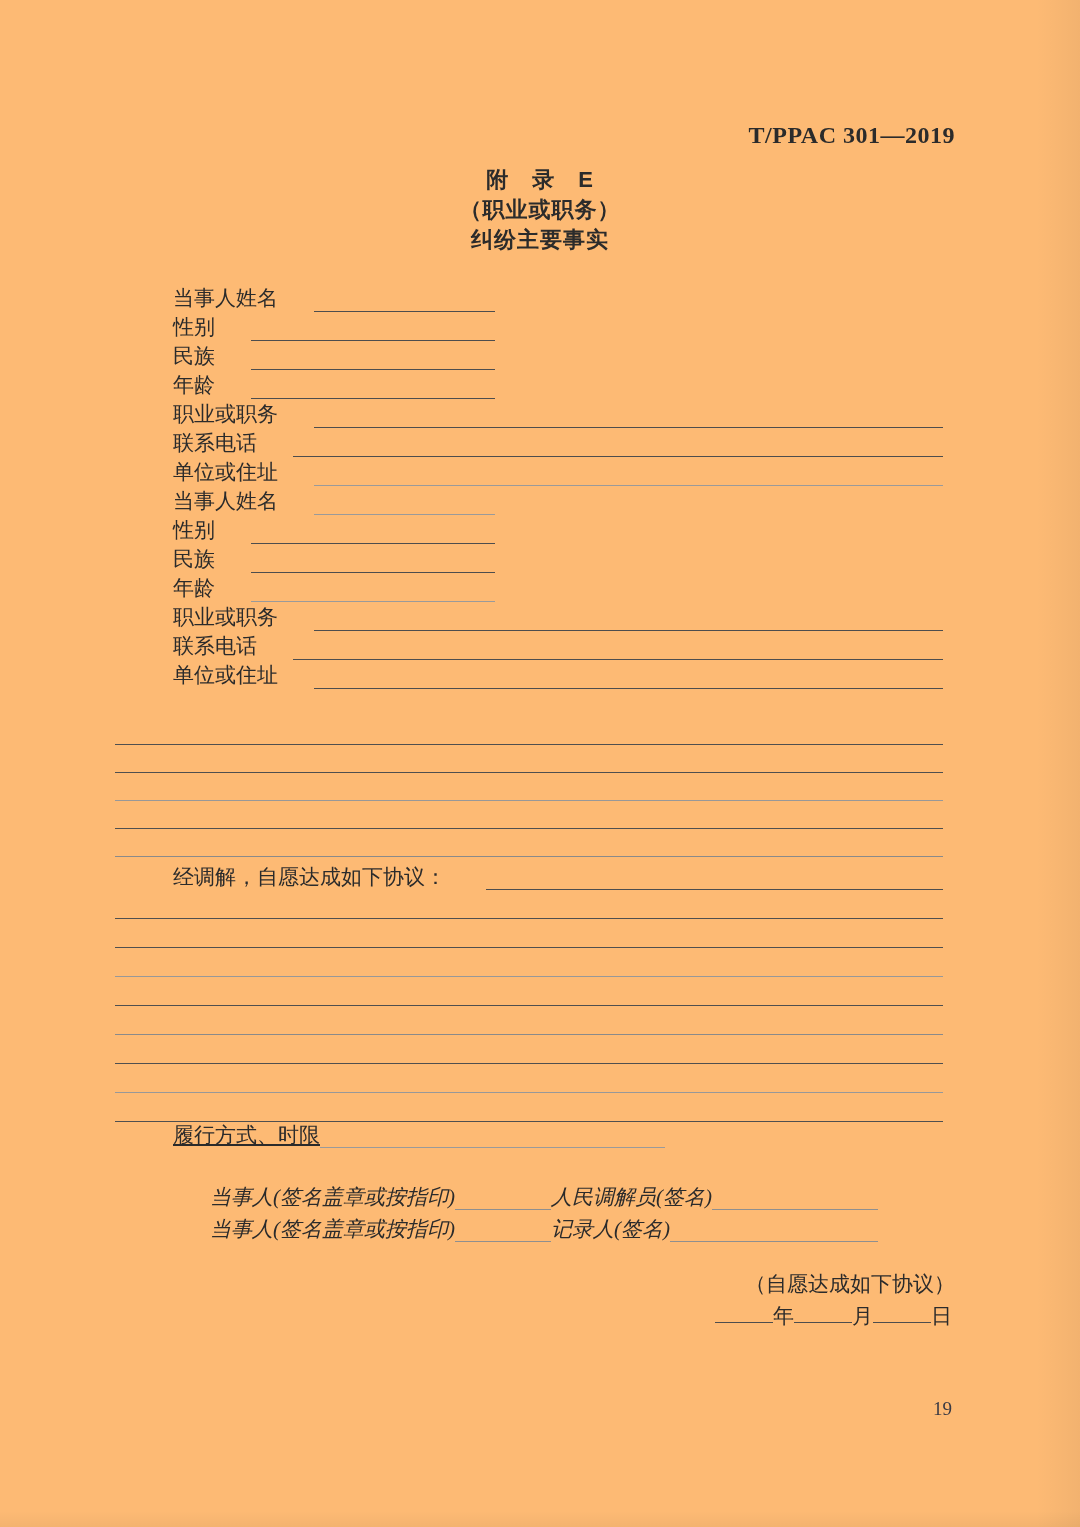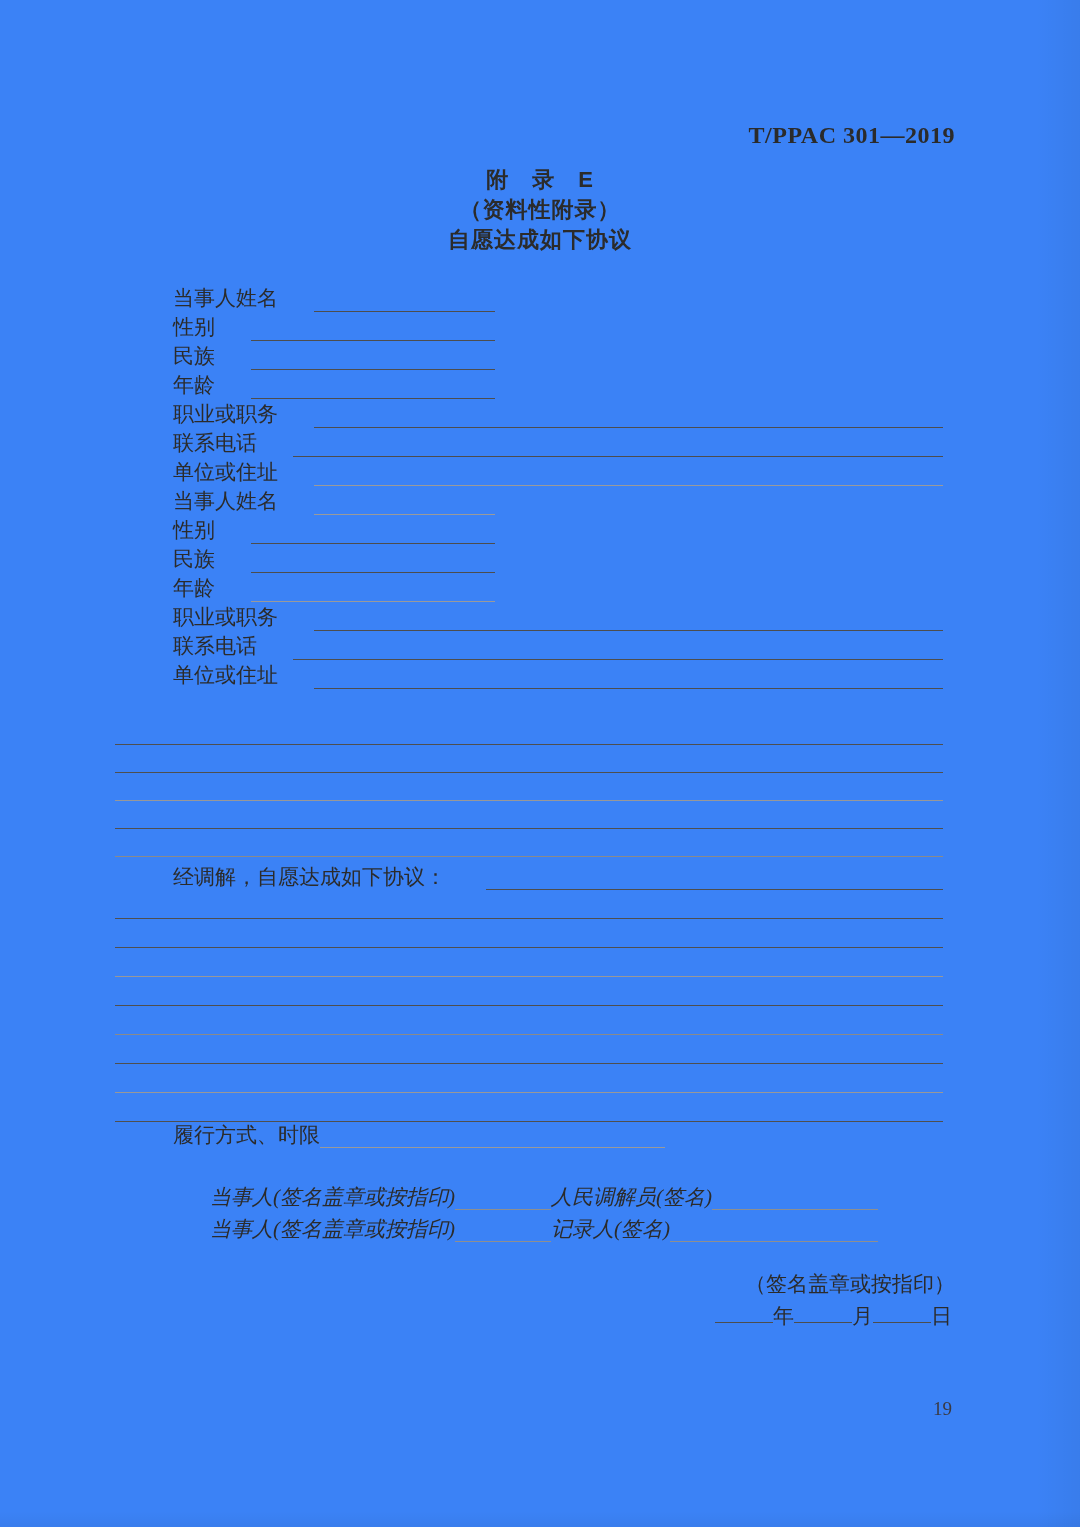--- a/index.html
+++ b/index.html
@@ -2,21 +2,21 @@
 <html><head>
 <meta charset="utf-8">
 <style>
   * { margin:0; padding:0; box-sizing:border-box; }
   html,body { background:#ffffff; }
   body {
     width:1080px; height:1527px; position:relative; overflow:hidden;
     font-family:"Liberation Serif","DejaVu Serif",serif;
     color:#2b2b2b;
   }
-  .page { position:absolute; inset:0; background:#3b82f6; }
+  .page { position:absolute; inset:0; background:#fdba74; }
   .edge-right {
     position:absolute; top:0; right:0; width:44px; height:100%;
     background:linear-gradient(90deg, rgba(0,0,0,0) 0%, rgba(0,0,0,0.045) 100%);
     pointer-events:none;
   }
   .edge-bottom {
     position:absolute; left:0; bottom:0; width:100%; height:16px;
     background:linear-gradient(180deg, rgba(0,0,0,0) 0%, rgba(0,0,0,0.04) 100%);
     pointer-events:none;
   }
@@ -56,21 +56,21 @@
   .blanks .bl:nth-child(3) { border-bottom-color:#989898; }
   .blanks .bl:nth-child(5) { border-bottom-color:#8a8a8a; }
   .blanks .bl:nth-child(7) { border-bottom-color:#989898; }
 
   .inline-row { position:absolute; left:173px; font-size:21px; }
   .row-agreement { top:862px; width:770px; display:flex; align-items:flex-end; height:28px;gap:20px; }
   .row-agreement .lbl { white-space:nowrap; line-height:26px; }
   .row-agreement .fill { flex:1; border-bottom:1px solid #4d4d4d; height:100%; }
 
   .row-performance { top:1122px; width:492px; display:flex; align-items:flex-end; height:26px; }
-  .row-performance .lbl { white-space:nowrap; line-height:25px; }
+  .row-performance .lbl { white-space:nowrap; line-height:25px;text-decoration:underline; }
   .row-performance .fill { flex:1; border-bottom:1px solid #9a9a9a; height:100%; }
 
   .row-copies { top:1152px; height:28px; line-height:28px; white-space:nowrap; }
   .iblank {
     display:inline-block; width:58px; height:20px;
     border-bottom:1px solid #4d4d4d; vertical-align:baseline;
   }
 
   .sig-row {
     position:absolute; left:210px; width:668px; height:28px;
@@ -101,22 +101,22 @@
 </style>
 </head>
 <body>
 
 <div class="page">
 
   <div class="doc-code">T/PPAC 301—2019</div>
 
   <div class="titles">
     <div class="t-line">附　录　E</div>
-    <div class="t-line">（资料性附录）</div>
-    <div class="t-line">自愿达成如下协议</div>
+    <div class="t-line">（职业或职务）</div>
+    <div class="t-line">纠纷主要事实</div>
   </div>
 
   <div class="fields">
     <div class="frow short">
       <span class="lbl">当事人姓名</span>
       <span class="fill"></span>
     </div>
     <div class="frow short">
       <span class="lbl">性别</span>
       <span class="fill"></span>
@@ -208,21 +208,21 @@
     <span class="lbl">人民调解员(签名)</span>
     <span class="sblank-end"></span>
   </div>
   <div class="sig-row sig-2">
     <span class="lbl">当事人(签名盖章或按指印)</span>
     <span class="sblank"></span>
     <span class="lbl">记录人(签名)</span>
     <span class="sblank-end"></span>
   </div>
 
-  <div class="seal-note">（签名盖章或按指印）</div>
+  <div class="seal-note">（自愿达成如下协议）</div>
 
   <div class="date-row">
     <span class="dblank"></span>
     <span>年</span>
     <span class="dblank"></span>
     <span>月</span>
     <span class="dblank"></span>
     <span>日</span>
   </div>
 

